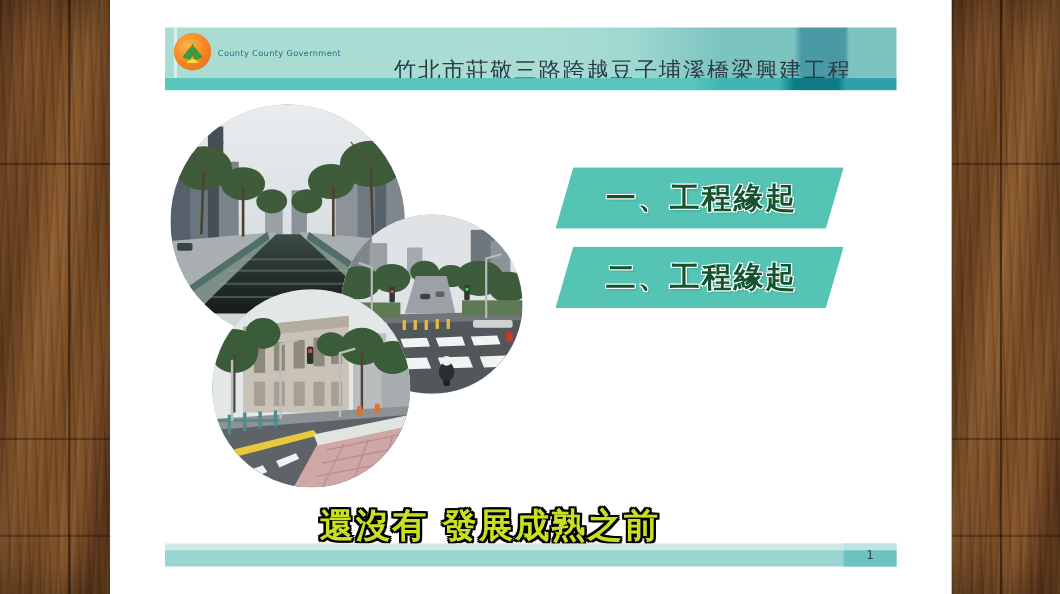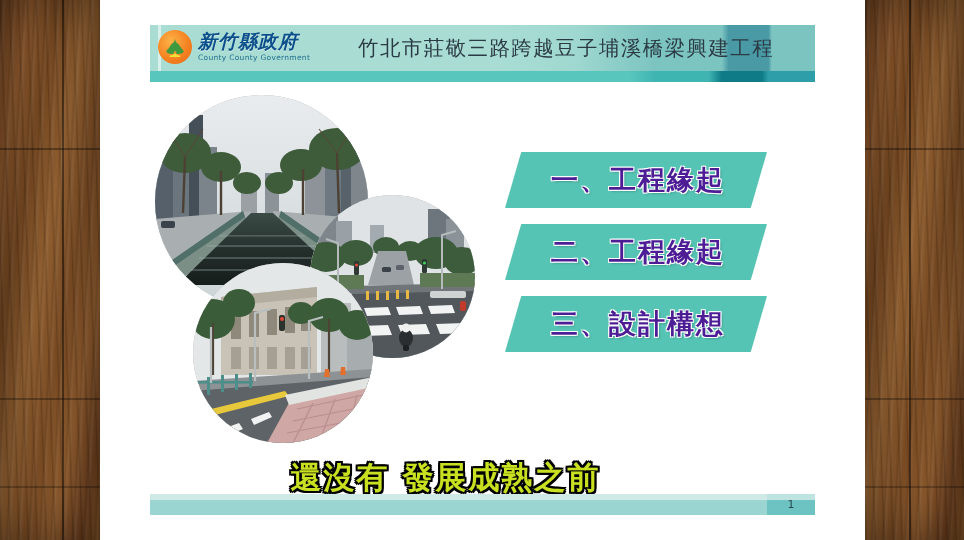--- a/index.html
+++ b/index.html
@@ -153,21 +153,21 @@
     font-size: 7.5px;
     color: #1f6e8c;
     letter-spacing: 0.3px;
     margin-top: 3px;
     white-space: nowrap;
   }
 
   #header-title {
     position: absolute;
     left: 208px;
-    top: 0;
+    top: 16px;
     height: 46px;
     line-height: 46px;
     font-size: 20.5px;
     color: #2b3b45;
     letter-spacing: 1.4px;
     white-space: nowrap;
     font-family: "DejaVu Sans", "Liberation Sans", sans-serif;
   }
 
   
@@ -212,21 +212,21 @@
     margin-bottom: 16px;
     background: #55c4b4;
     clip-path: polygon(6.2% 0, 100% 0, 93.8% 100%, 0 100%);
     display: flex;
     align-items: center;
     justify-content: center;
   }
   .menu-label {
     font-size: 27px;
     font-weight: bold;
-    color: #4c1d95;
+    color: #14532d;
     letter-spacing: 2px;
     white-space: nowrap;
     font-family: "DejaVu Sans", "Liberation Sans", sans-serif;
     text-shadow:
       -1px -1px 0 #ffffff,
        1px -1px 0 #ffffff,
       -1px  1px 0 #ffffff,
        1px  1px 0 #ffffff,
        2px  2px 2px rgba(0,0,0,0.18);
     padding-left: 4px;
@@ -303,21 +303,20 @@
               <path d="M15 8.6 C11.8 10.4 9.6 13 8.6 16.6 C10.2 18.4 12.2 19.2 14.4 19 Z"></path>
               <path d="M15 8.6 C18.2 10.4 20.4 13 21.4 16.6 C19.8 18.4 17.8 19.2 15.6 19 Z"></path>
               <path d="M15 11 C11.2 12.6 8 15.2 6 18.8 C8 20.6 10.6 21.4 13.6 20.8 Z"></path>
               <path d="M15 11 C18.8 12.6 22 15.2 24 18.8 C22 20.6 19.4 21.4 16.4 20.8 Z"></path>
             </g>
             <path d="M9 21.6 C11 23.4 13 24.2 15 24.2 C17 24.2 19 23.4 21 21.6 C18.8 23 16.8 23.4 15 23.4 C13.2 23.4 11.2 23 9 21.6 Z" fill="#f5e03a"></path>
             <path d="M15 20.4 C12.6 21.4 10.6 22.6 9 24 L21 24 C19.4 22.6 17.4 21.4 15 20.4 Z" fill="#f5e03a"></path>
           </svg>
         </div>
         <div id="logo-text">
-          <div id="logo-cn">新竹縣政府</div>
           <div id="logo-en">County County Government</div>
         </div>
       </div>
 
       <div id="header-title">竹北市莊敬三路跨越豆子埔溪橋梁興建工程</div>
 
       <div id="header-bottom-band"></div>
     </div>
 
     <div id="collage">
@@ -543,23 +542,20 @@
       </div>
     </div>
 
     <div id="menu">
       <div class="menu-item">
         <span class="menu-label">一、工程緣起</span>
       </div>
       <div class="menu-item">
         <span class="menu-label">二、工程緣起</span>
       </div>
-      <div class="menu-item">
-        <span class="menu-label">三、設計構想</span>
-      </div>
     </div>
 
     <div id="subtitle">還沒有 發展成熟之前</div>
 
     <div id="footer">
       <div id="page-num-box">
         <span id="page-num">1</span>
       </div>
     </div>
 

